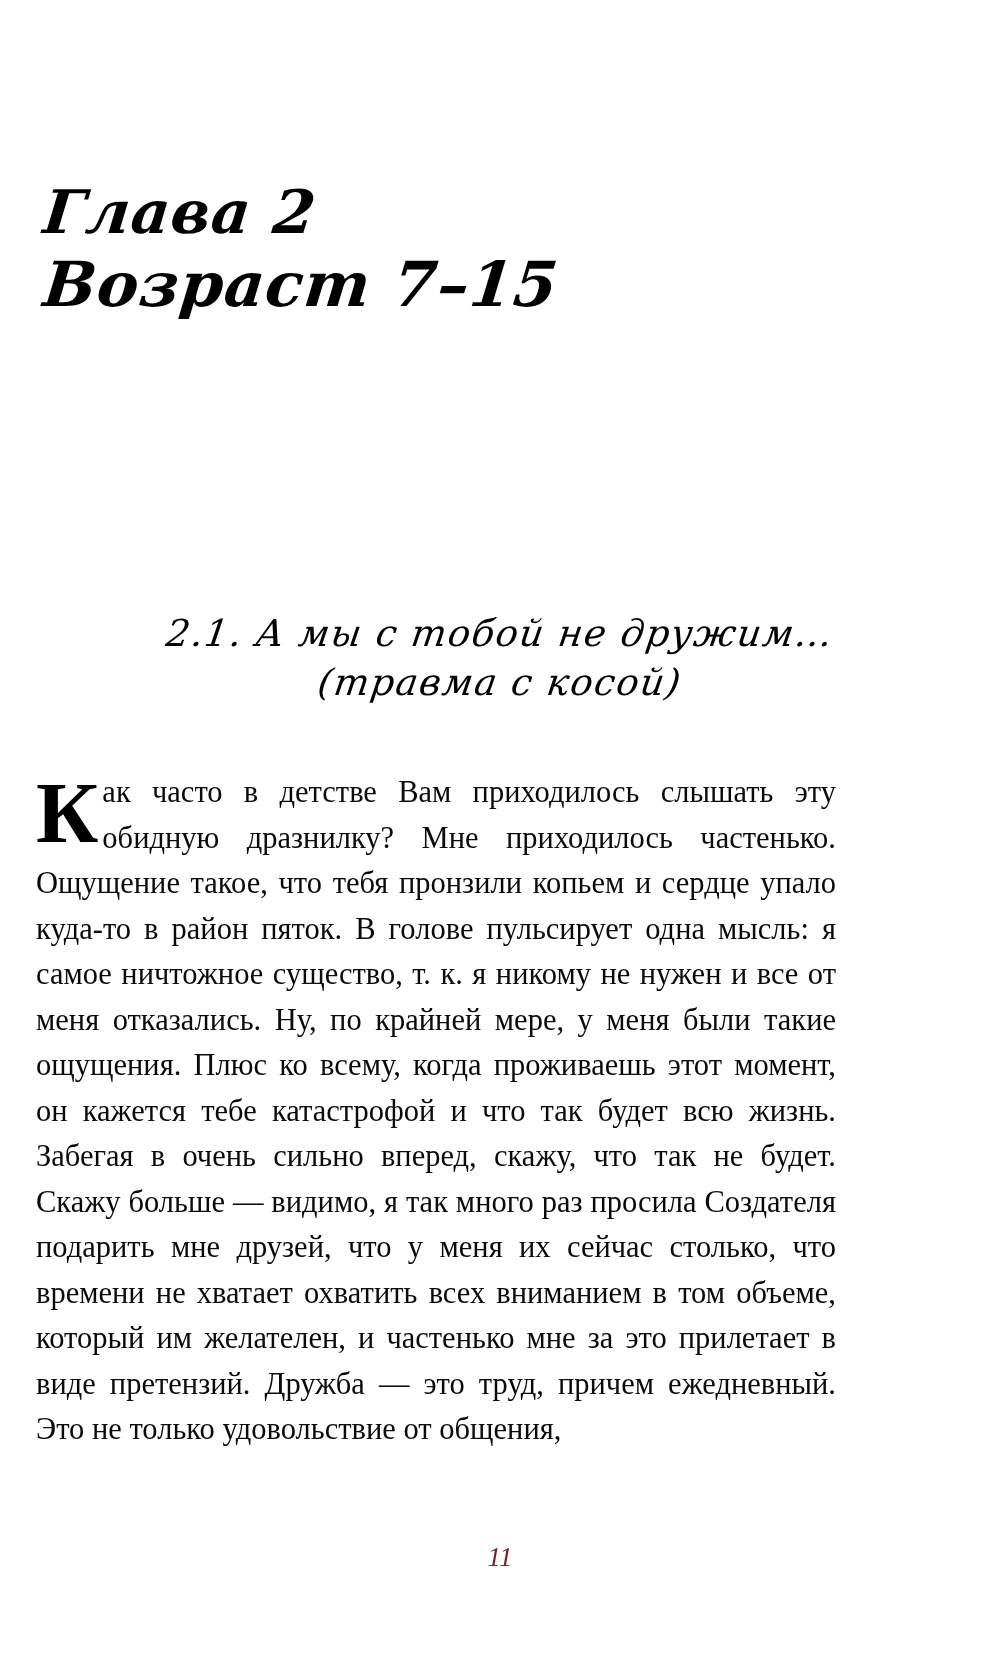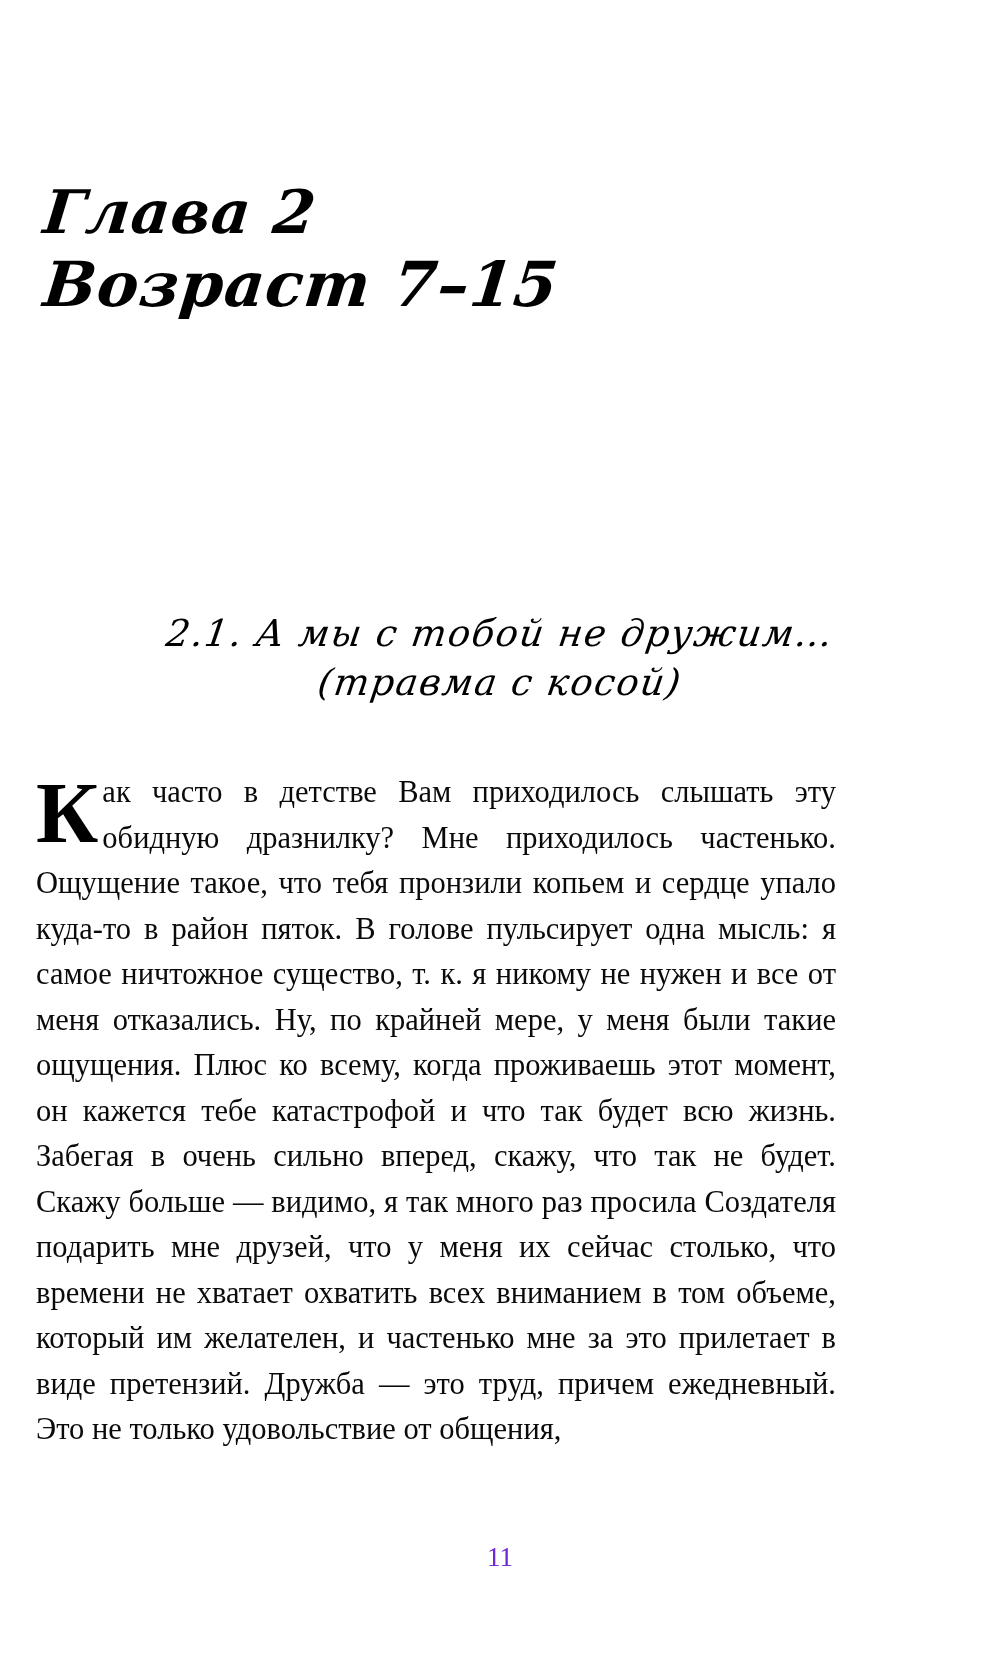--- a/index.html
+++ b/index.html
@@ -90,22 +90,23 @@
   }
 
   
   .folio {
     position: absolute;
     left: 0;
     right: 0;
     top: 1542px;
     text-align: center;
     font-family: "Liberation Serif", serif;
+    font-style: italic;
     font-size: 27px;
-    color: #6d28d9;
+    color: #7f1d1d;
   }
 </style>
 </head>
 <body>
 
 <div class="page">
 
   <div class="chapter-head">
     <div class="chapter-line one">Глава 2</div>
     <div class="chapter-line two">Возраст 7–15</div>

